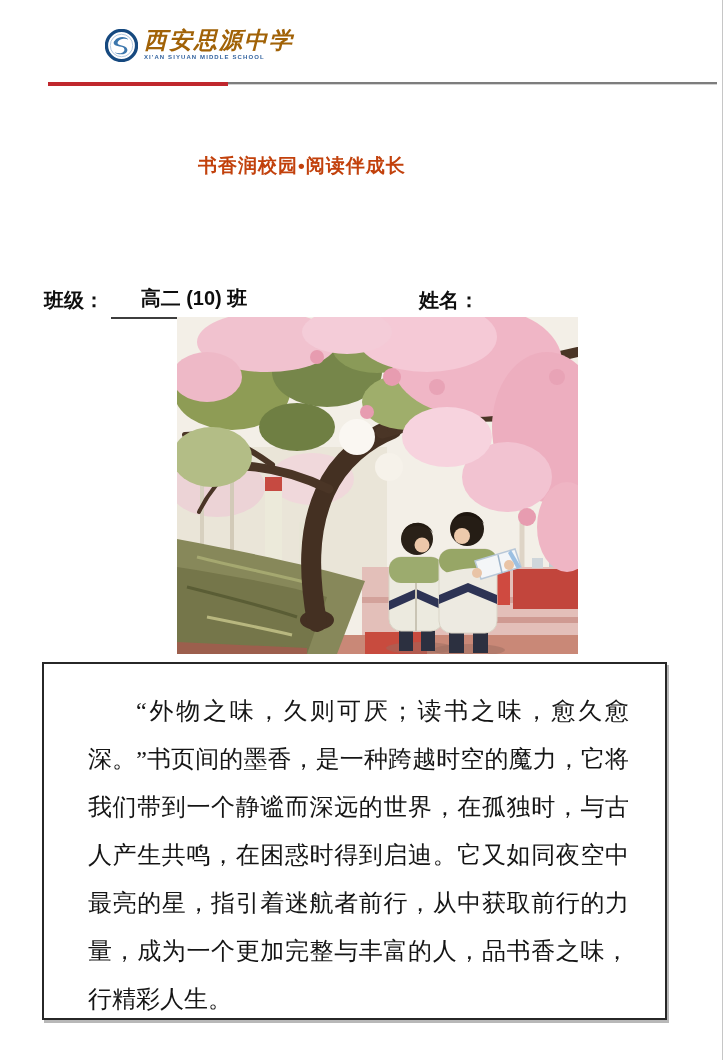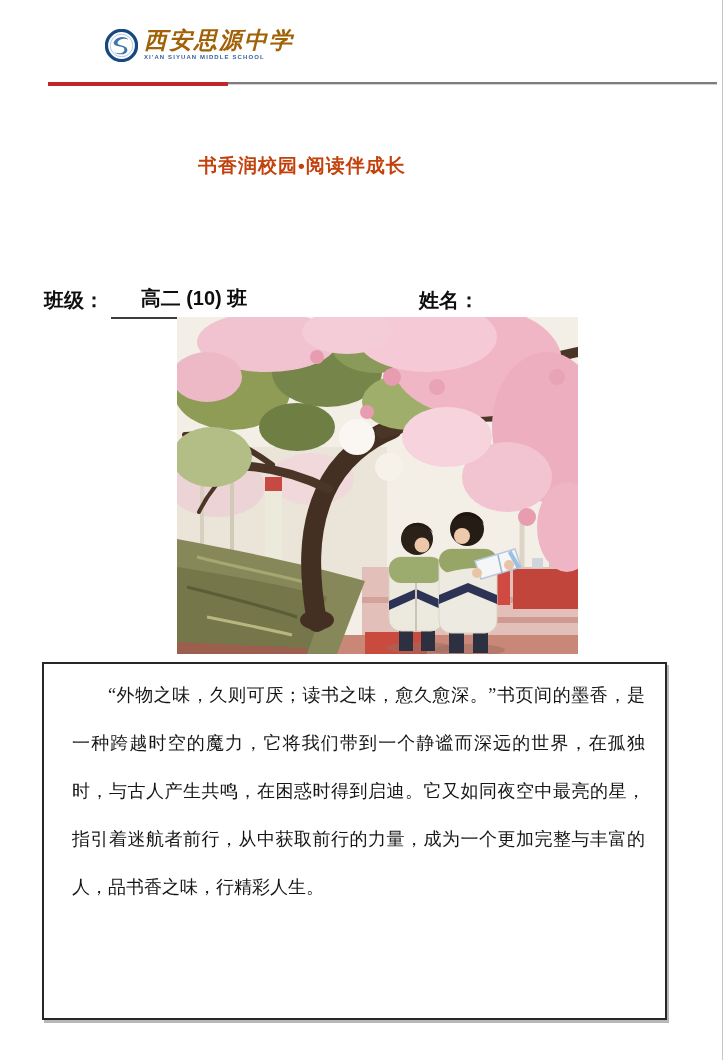--- a/index.html
+++ b/index.html
@@ -54,23 +54,23 @@
     overflow:hidden; background:#f3efe7;
   }
   .photo svg { display:block; }
   
   .textbox {
     position:absolute; left:42px; top:662px; width:625px; height:358px;
     border:2px solid #272727; background:#ffffff;
     box-shadow:2px 3px 0 rgba(125,125,125,.55);
   }
   .textbox p {
-    margin:0; padding:7px 20px 0 28px;
+    margin:16px; padding:7px 20px 0 28px;
     font-family:"Liberation Serif", serif;
-    font-size:18px; line-height:48px; color:#151515;
+    font-size:24px; line-height:48px; color:#151515;
     text-align:justify; text-indent:2em;
   }
 </style>
 </head>
 <body>
 
 <div class="page">
 
   <div class="page-edge"></div>
 

